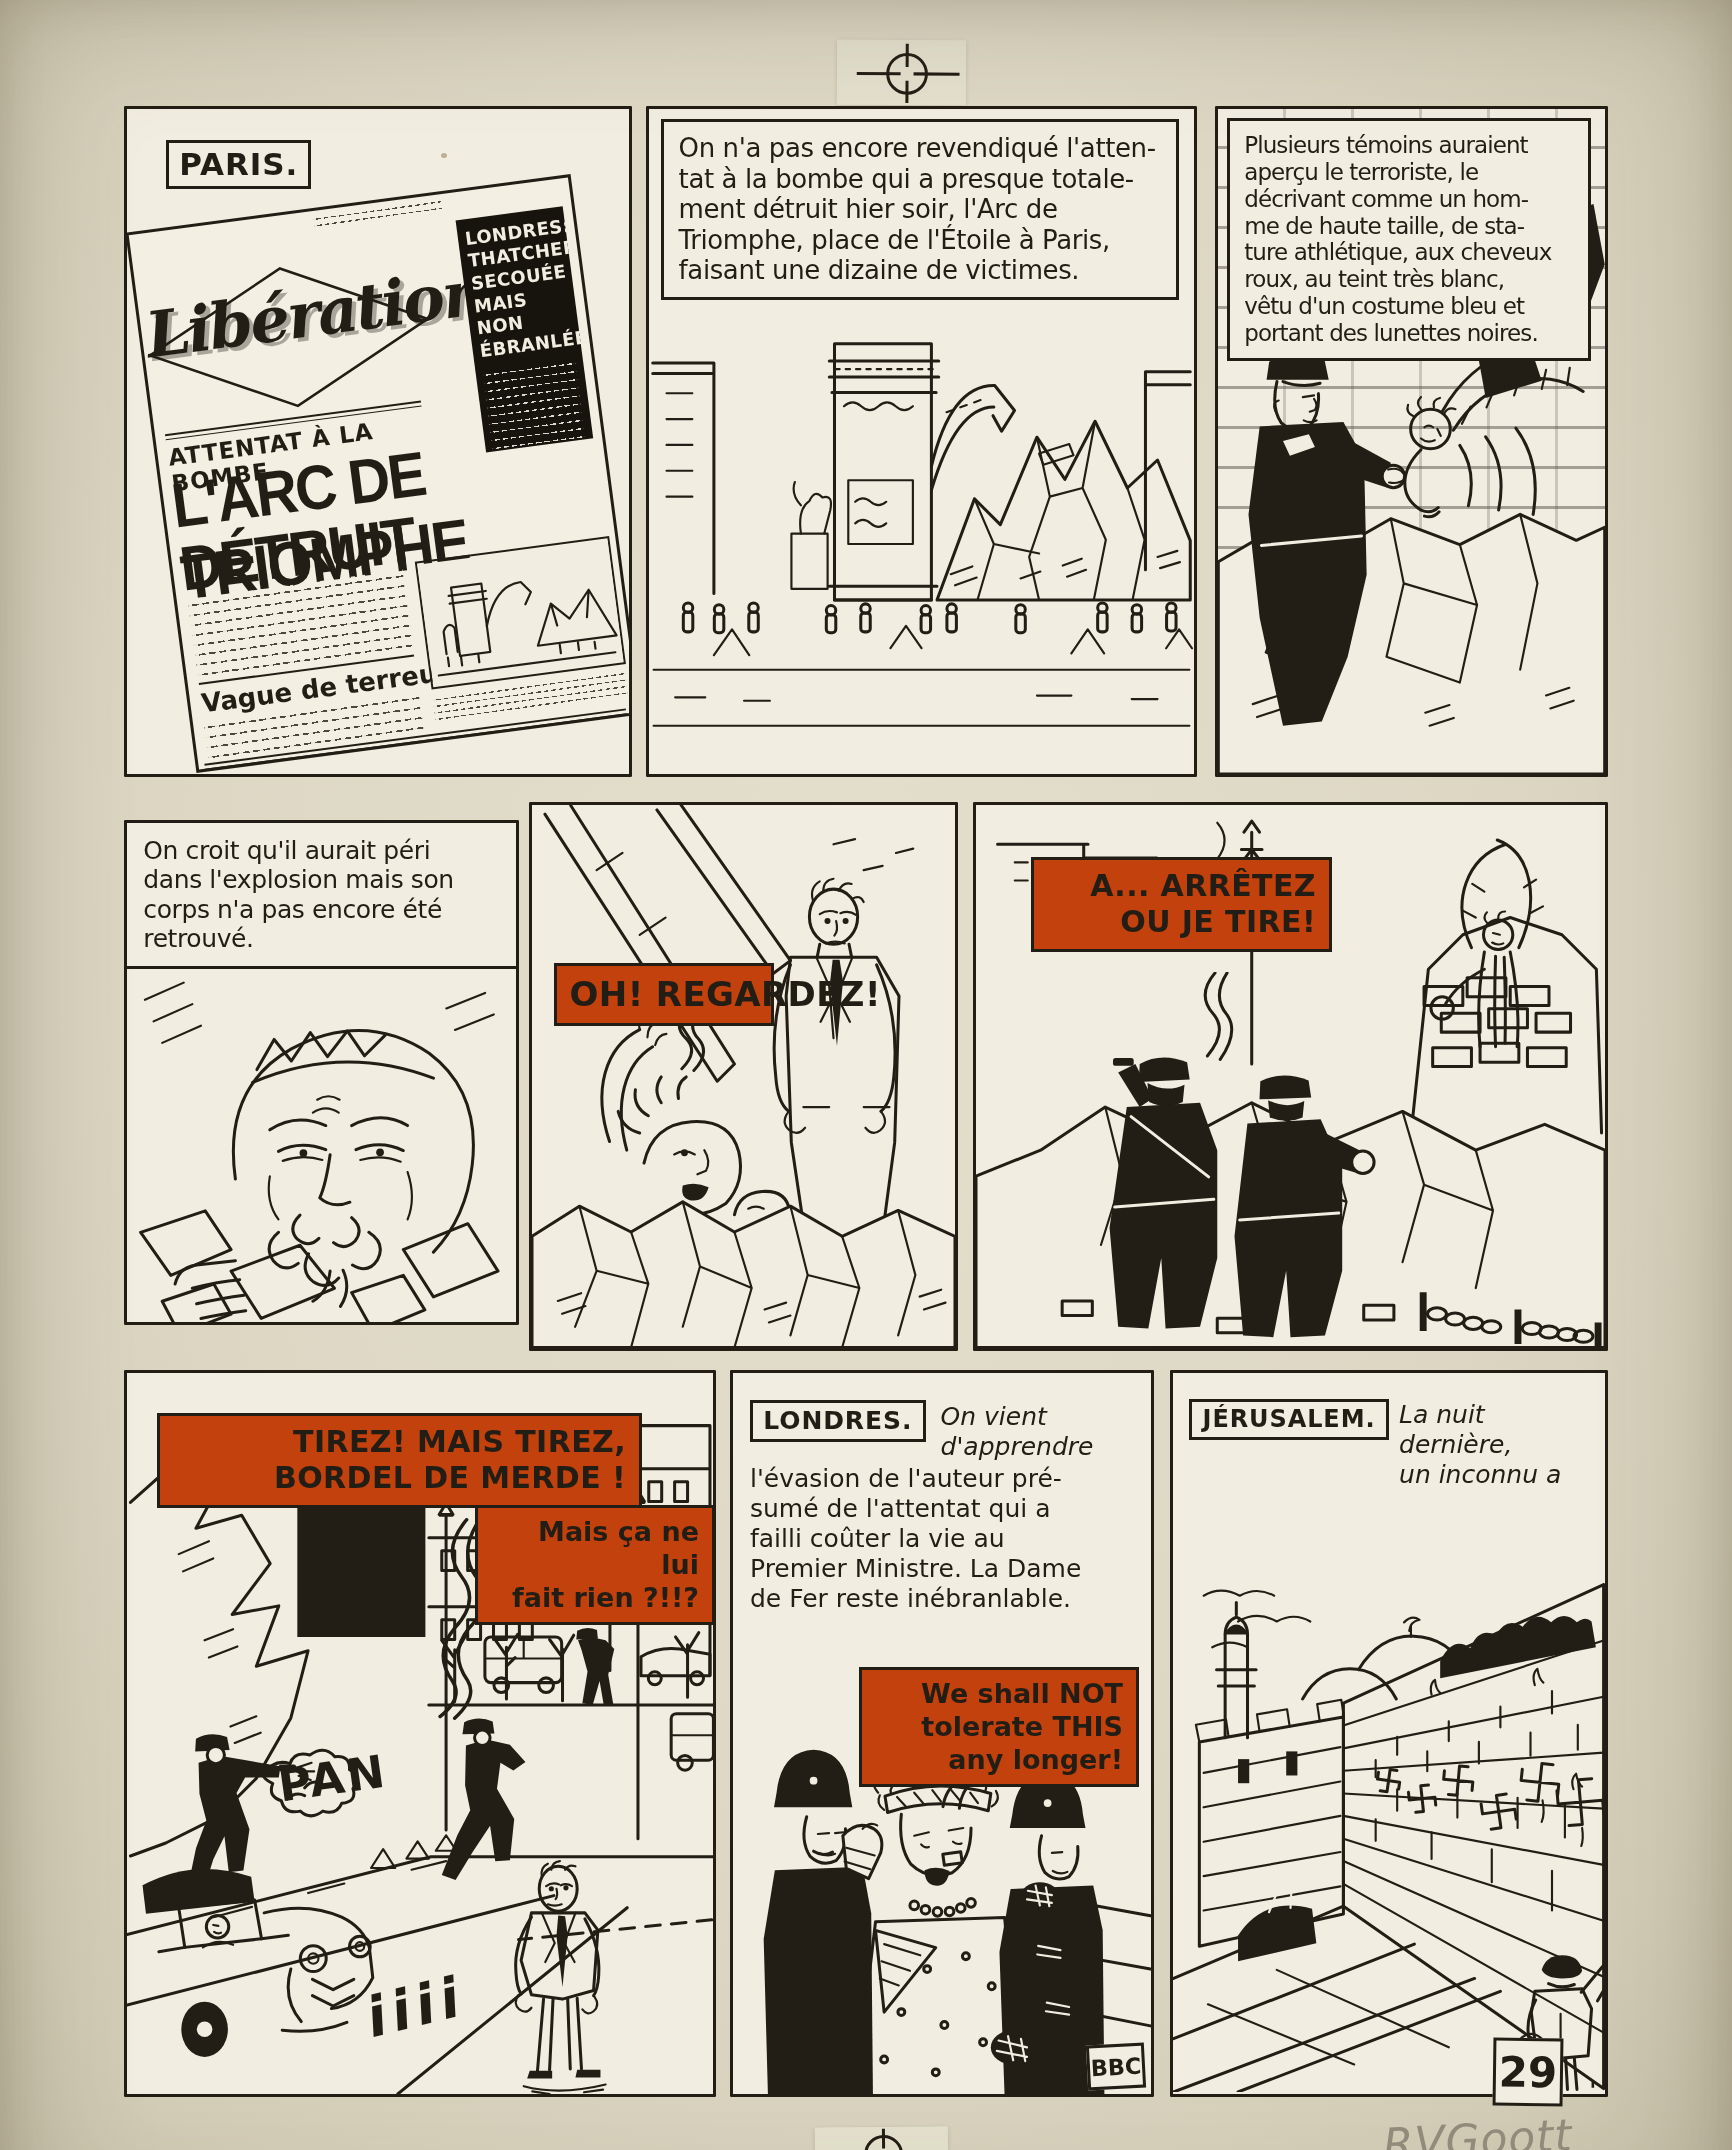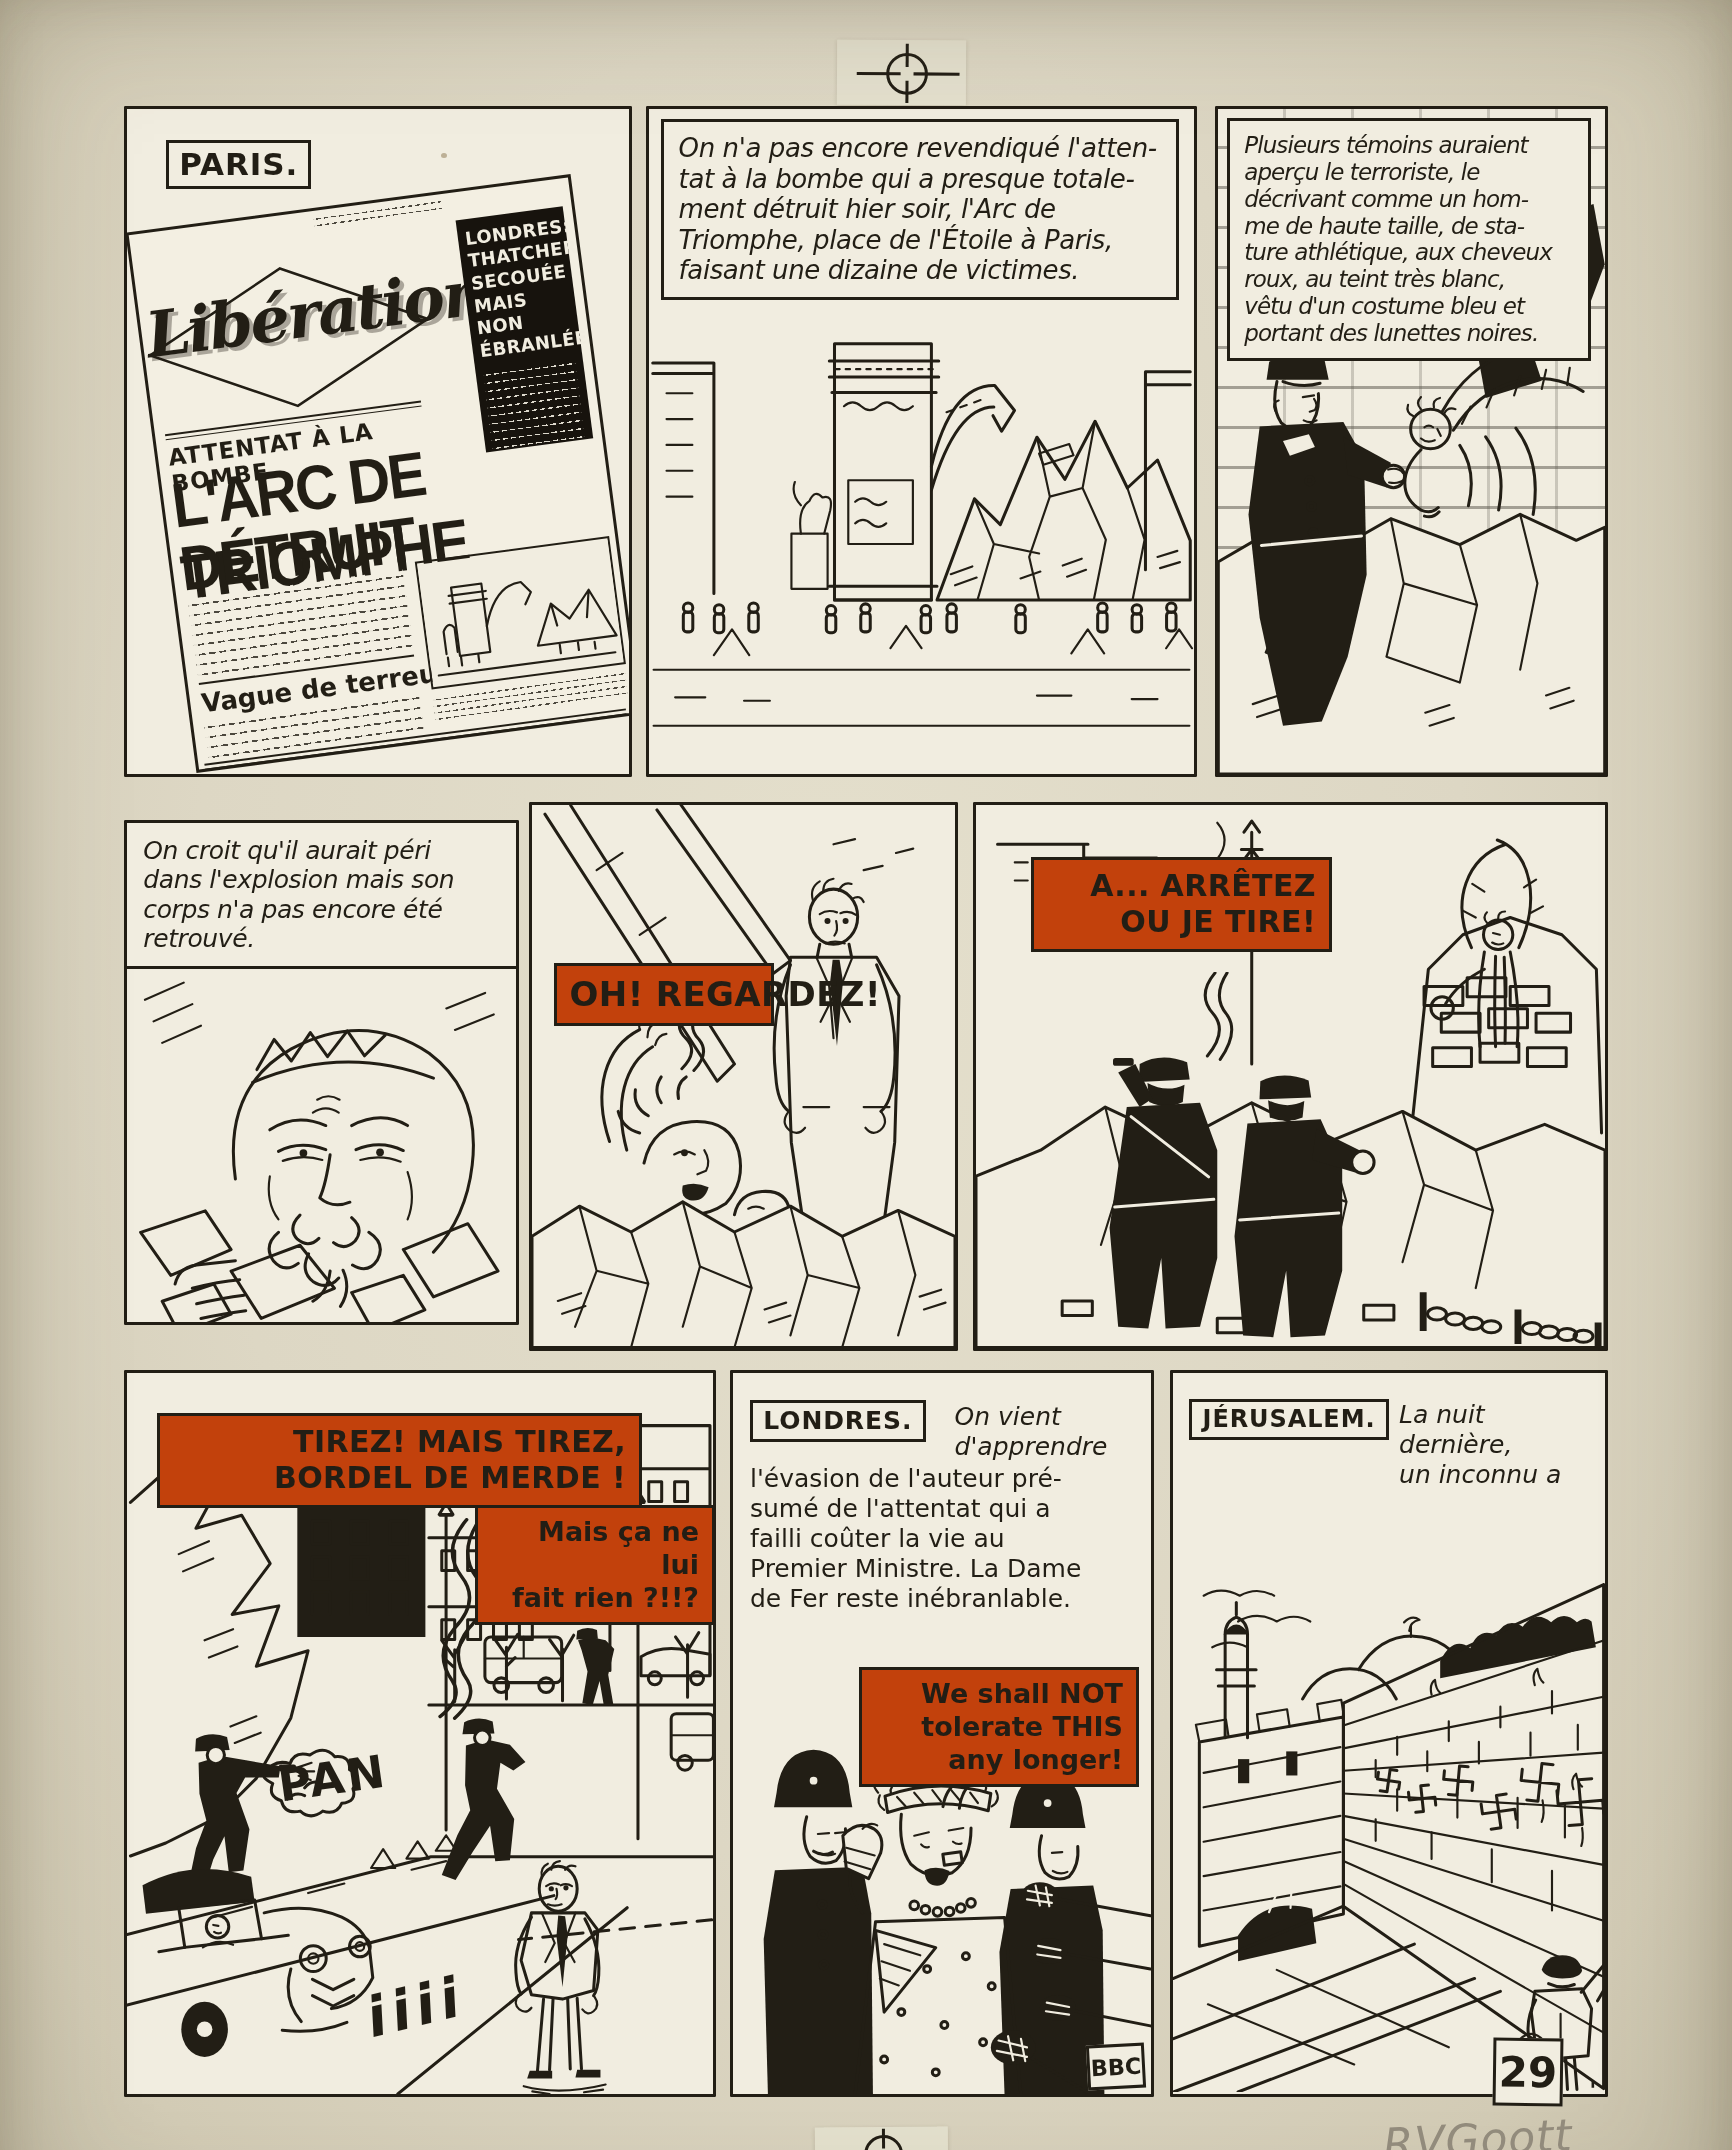--- a/index.html
+++ b/index.html
@@ -11,21 +11,21 @@
   .panel{position:absolute;background:#f1ede0;border:3.9px solid #221e15;box-sizing:border-box;border-radius:1.3px;overflow:hidden}
   .art{position:absolute;left:0;top:0;width:100%;height:100%;z-index:1}
   .art path,.art line,.art polyline,.art polygon,.art circle,.art ellipse,.art rect{
     fill:none;stroke:#221e15;stroke-width:7;stroke-linecap:round;stroke-linejoin:round}
   .art .f{fill:#221e15;stroke:none}
   .art .p{fill:#f1ede0;stroke:none}
   .art .pf{fill:#f1ede0;stroke:#221e15}
   .art .wline{stroke:#f1ede0}
   .art .thin{stroke-width:5}
   .cap{position:absolute;z-index:3;background:#f1ede0;border:3.4px solid #221e15;box-sizing:border-box;
-    font-style:italic;font-size:26px;line-height:1.17;padding:11.2px 14.6px;letter-spacing:-0.4px}
+    font-size:26px;line-height:1.17;padding:11.2px 14.6px;letter-spacing:-0.4px}
   .cap div{white-space:nowrap}
   .speech{position:absolute;z-index:3;background:#c2410c;border:3.4px solid #221e15;box-sizing:border-box;
     font-weight:bold;font-size:28px;line-height:1.22;text-align:right;padding:7.7px 13px;letter-spacing:0.4px}
   .tail{position:absolute;z-index:2}
   .locbox{display:inline-block;border:3.4px solid #221e15;padding:3.4px 10.3px;font-style:normal;font-weight:bold;letter-spacing:0.9px;background:#f1ede0}
   .scrib{background-image:
     repeating-linear-gradient(90deg, rgba(243,239,226,.95) 0 3.9px, rgba(243,239,226,0) 3.9px 10.3px),
     repeating-linear-gradient(180deg, rgba(34,30,21,0) 0 5.6px, rgba(34,30,21,.8) 5.6px 7.3px, rgba(34,30,21,0) 7.3px 10px);
     transform:rotate(-.4deg)}
   .scrib-sm{background-image:
@@ -525,21 +525,21 @@
     <div class="speech" style="left:348px;top:132px;width:240px;font-size:27px;font-weight:bold;letter-spacing:0">
       <div>Mais ça ne lui</div>
       <div>fait rien ?!!?</div>
     </div>
     <div class="sfx" style="left:151px;top:379px;font-size:45px;letter-spacing:2.6px;transform:rotate(-8deg)">PAN</div>
     <div class="sfx" style="left:239px;top:602px;font-size:55px;font-style:italic;letter-spacing:6px;transform:rotate(-14deg)">iiii</div>
   </section>
 
   <section class="panel" style="left:730px;top:1370px;width:424px;height:727px">
     <div style="position:absolute;left:0;top:0;right:0;height:239px;z-index:3;padding:27px 15.5px 0 17px;box-sizing:border-box">
-      <div style="display:flex;gap:29px;align-items:flex-start">
+      <div style="display:flex;gap:15px;align-items:flex-start">
         <div class="locbox" style="font-size:25px">LONDRES.</div>
         <div style="font-style:italic;font-size:25px;line-height:1.2;padding-top:1.7px">
           <div>On vient</div>
           <div>d'apprendre</div>
         </div>
       </div>
       <div style="font-size:25px;line-height:1.2;margin-top:2.6px">
         <div>l'évasion de l'auteur pré-</div>
         <div>sumé de l'attentat qui a</div>
         <div>failli coûter la vie au</div>

